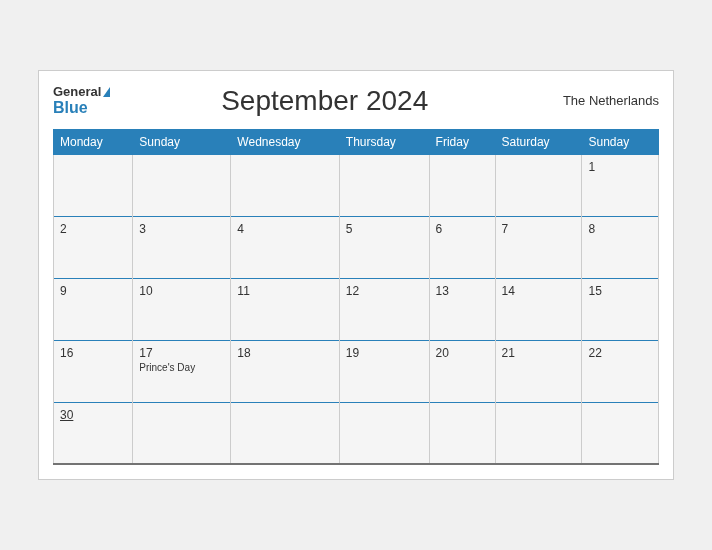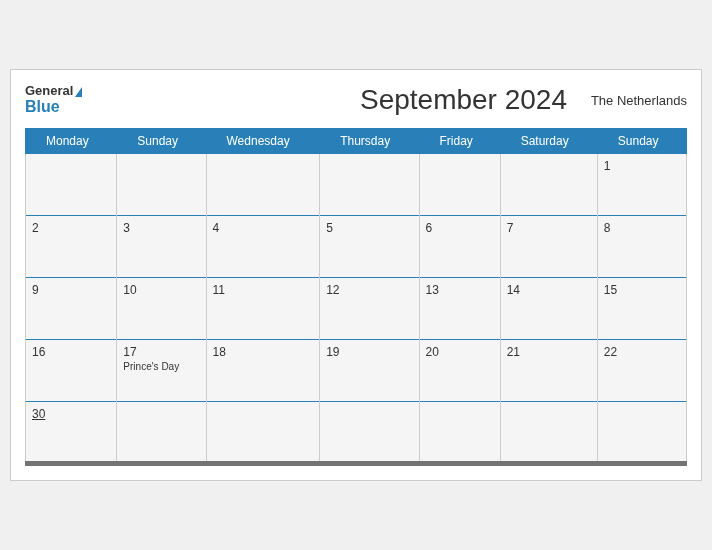--- a/index.html
+++ b/index.html
@@ -6,21 +6,21 @@
     body {
       width: 712px;
       height: 550px;
       background: #f0f0f0;
       font-family: Arial, sans-serif;
       display: flex;
       align-items: center;
       justify-content: center;
     }
     .calendar-wrapper {
-      width: 692px;
+      width: 636px;
       background: #fff;
       border: 1px solid #ccc;
       padding: 10px 14px 14px 14px;
     }
     .header {
       display: flex;
       align-items: center;
       justify-content: space-between;
       margin-bottom: 8px;
       padding: 4px 0;
@@ -46,41 +46,41 @@
       height: 0;
       border-left: 7px solid transparent;
       border-bottom: 10px solid #2980b9;
       margin-left: 2px;
       vertical-align: middle;
     }
     .month-title {
       font-size: 28px;
       font-weight: normal;
       color: #333;
-      text-align: right;
+      text-align: center;
       flex: 1;
     }
     .country {
       font-size: 13px;
       color: #333;
       text-align: right;
       min-width: 120px;
     }
     .calendar-table {
       width: 100%;
       border-collapse: collapse;
     }
     .calendar-table thead tr {
       background: #2980b9;
     }
     .calendar-table thead th {
       color: #fff;
       font-size: 12px;
       font-weight: normal;
-      padding: 5px 20px;
+      padding: 5px 6px;
       text-align: left;
       border: 1px solid #2980b9;
     }
     .calendar-table tbody tr {
       background: #f5f5f5;
     }
     .calendar-table tbody tr:nth-child(odd) {
       background: #f5f5f5;
     }
     .calendar-table tbody tr:nth-child(even) {
@@ -94,21 +94,21 @@
       padding: 5px 6px 18px 6px;
       font-size: 12px;
       color: #333;
       vertical-align: top;
       height: 62px;
     }
     .calendar-table tbody td:first-child {
       border-left: 1px solid #ccc;
     }
     .calendar-table tbody tr:last-child td {
-      border-bottom: 5px solid #737373;
+      border-bottom: 2px solid #737373;
       text-decoration: underline;
     }
     .day-number {
       display: block;
       font-size: 12px;
       color: #333;
     }
     .event-text {
       display: block;
       font-size: 10px;

